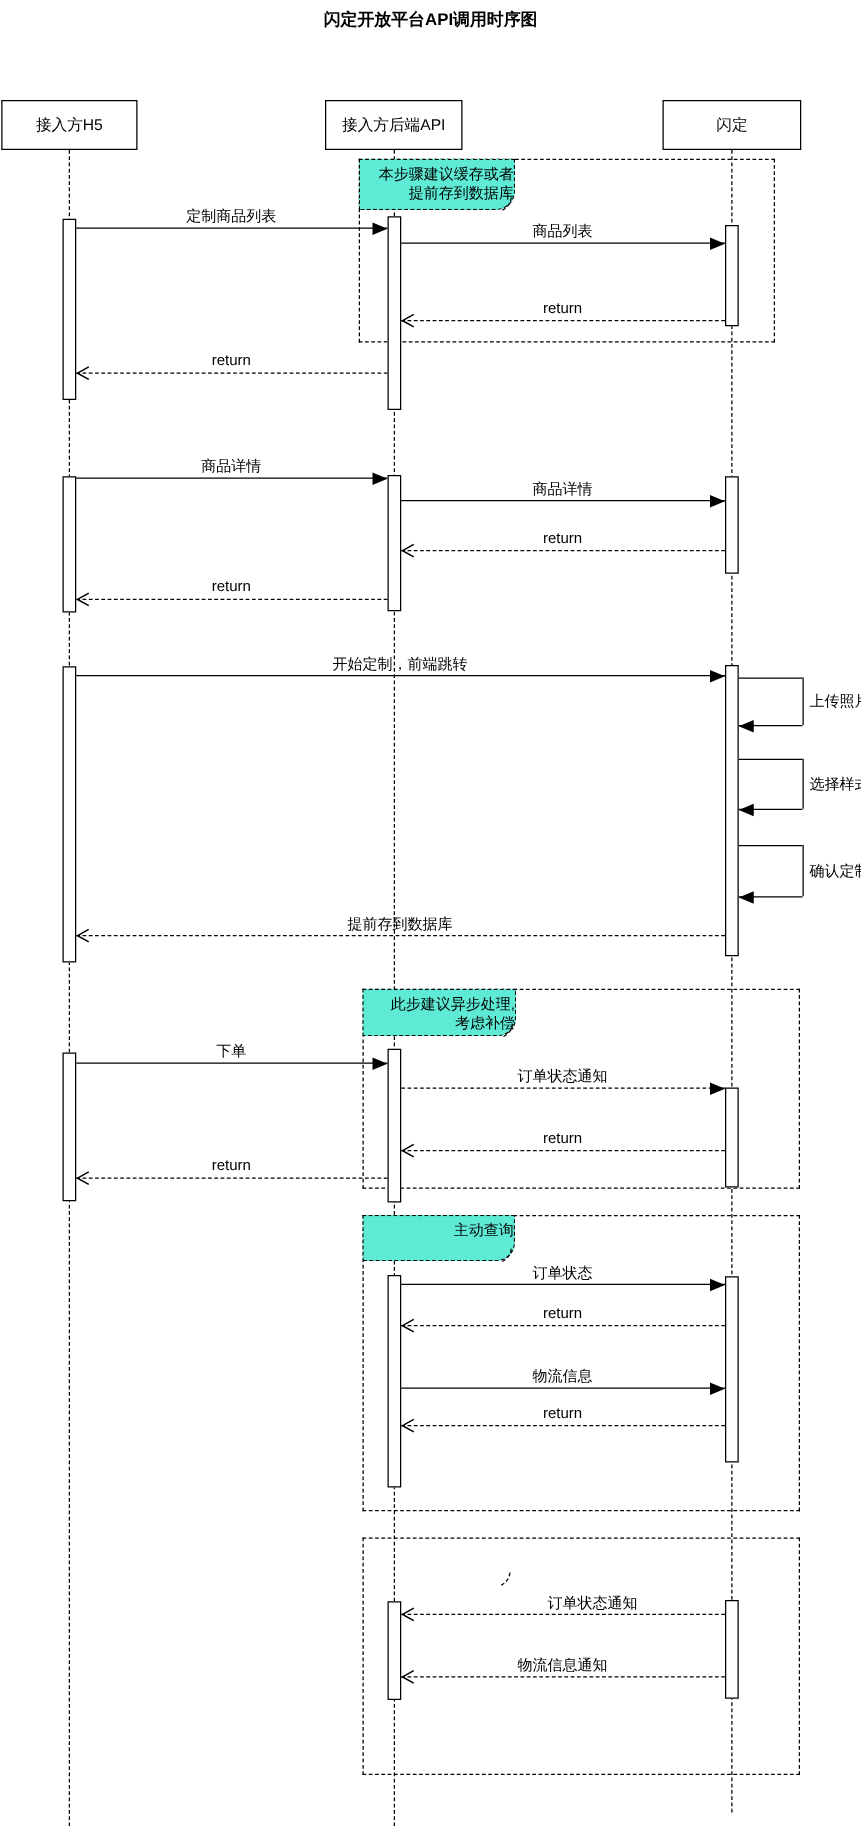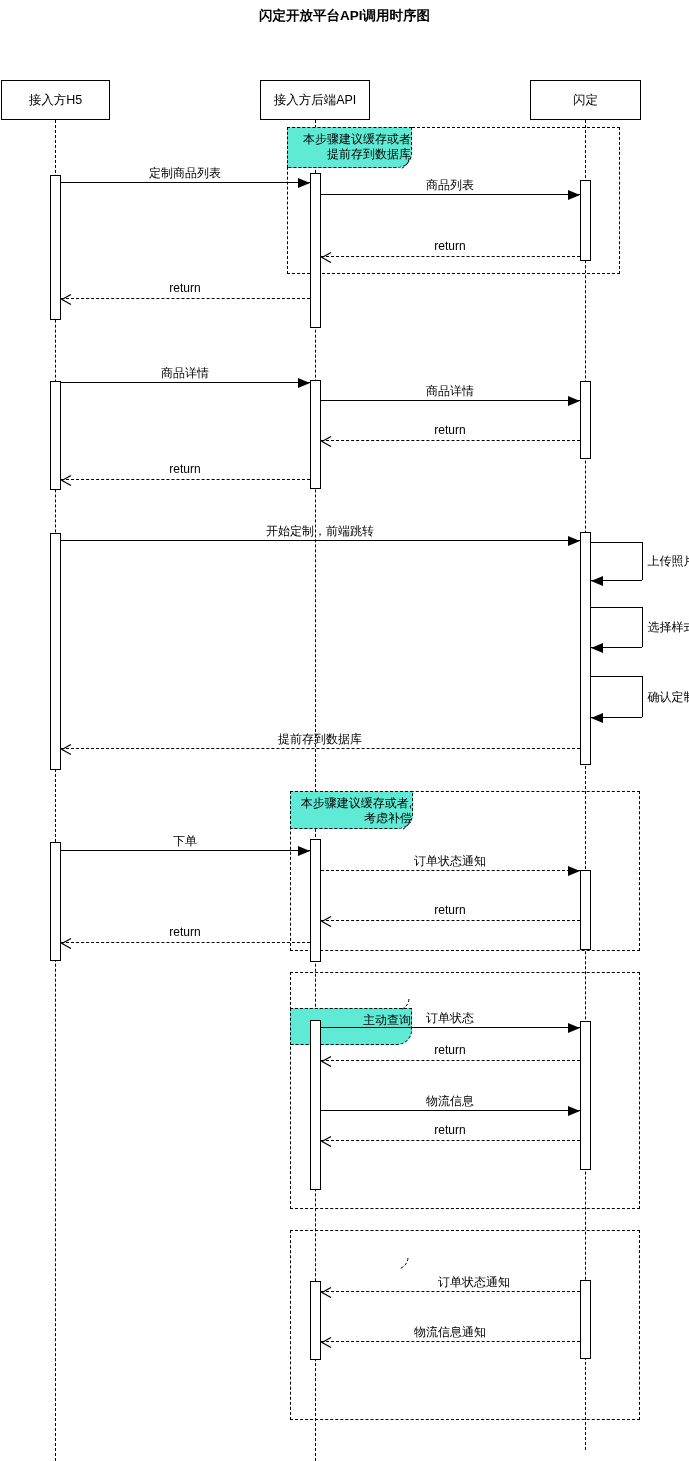--- a/index.html
+++ b/index.html
@@ -39,28 +39,28 @@
     <div class="frame" style="left: 287px; top: 127px; width: 333px; height: 147px;"></div>
     <div class="note" style="left: 287px; top: 127px; width: 125px; height: 41px;">
       <div class="note-line">本步骤建议缓存或者</div>
       <div class="note-line">提前存到数据库</div>
     </div>
     <div class="note-tail" style="left: 399px; top: 157px;"><svg width="12" height="14" viewBox="0 0 12 14">
         <path d="M10 1 Q9 9 1 12" fill="none" stroke="#000" stroke-width="1" stroke-dasharray="3 2"></path>
       </svg></div>
     <div class="frame" style="left: 290px; top: 791px; width: 350px; height: 160px;"></div>
     <div class="note" style="left: 290px; top: 791px; width: 123px; height: 38px;">
-      <div class="note-line">本步骤建议缓存或者,</div>
+      <div class="note-line">此步建议异步处理,</div>
       <div class="note-line">考虑补偿</div>
     </div>
     <div class="note-tail" style="left: 400px; top: 818px;"><svg width="12" height="14" viewBox="0 0 12 14">
         <path d="M10 1 Q9 9 1 12" fill="none" stroke="#000" stroke-width="1" stroke-dasharray="3 2"></path>
       </svg></div>
     <div class="frame" style="left: 290px; top: 972px; width: 350px; height: 237px;"></div>
-    <div class="note" style="left: 290px; top: 972px; width: 122px; height: 37px; margin-top: 36px;">
+    <div class="note" style="left: 290px; top: 972px; width: 122px; height: 37px;">
       <div class="note-line">主动查询</div>
     </div>
     <div class="note-tail" style="left: 399px; top: 998px;"><svg width="12" height="14" viewBox="0 0 12 14">
         <path d="M10 1 Q9 9 1 12" fill="none" stroke="#000" stroke-width="1" stroke-dasharray="3 2"></path>
       </svg></div>
     <div class="frame" style="left: 290px; top: 1230px; width: 350px; height: 190px;"></div>
     <div class="note-tail" style="left: 398px; top: 1257px;"><svg width="12" height="14" viewBox="0 0 12 14">
         <path d="M10 1 Q9 9 1 12" fill="none" stroke="#000" stroke-width="1" stroke-dasharray="3 2"></path>
       </svg></div>
     <div class="pbox" style="left: 1px; width: 109px;">

